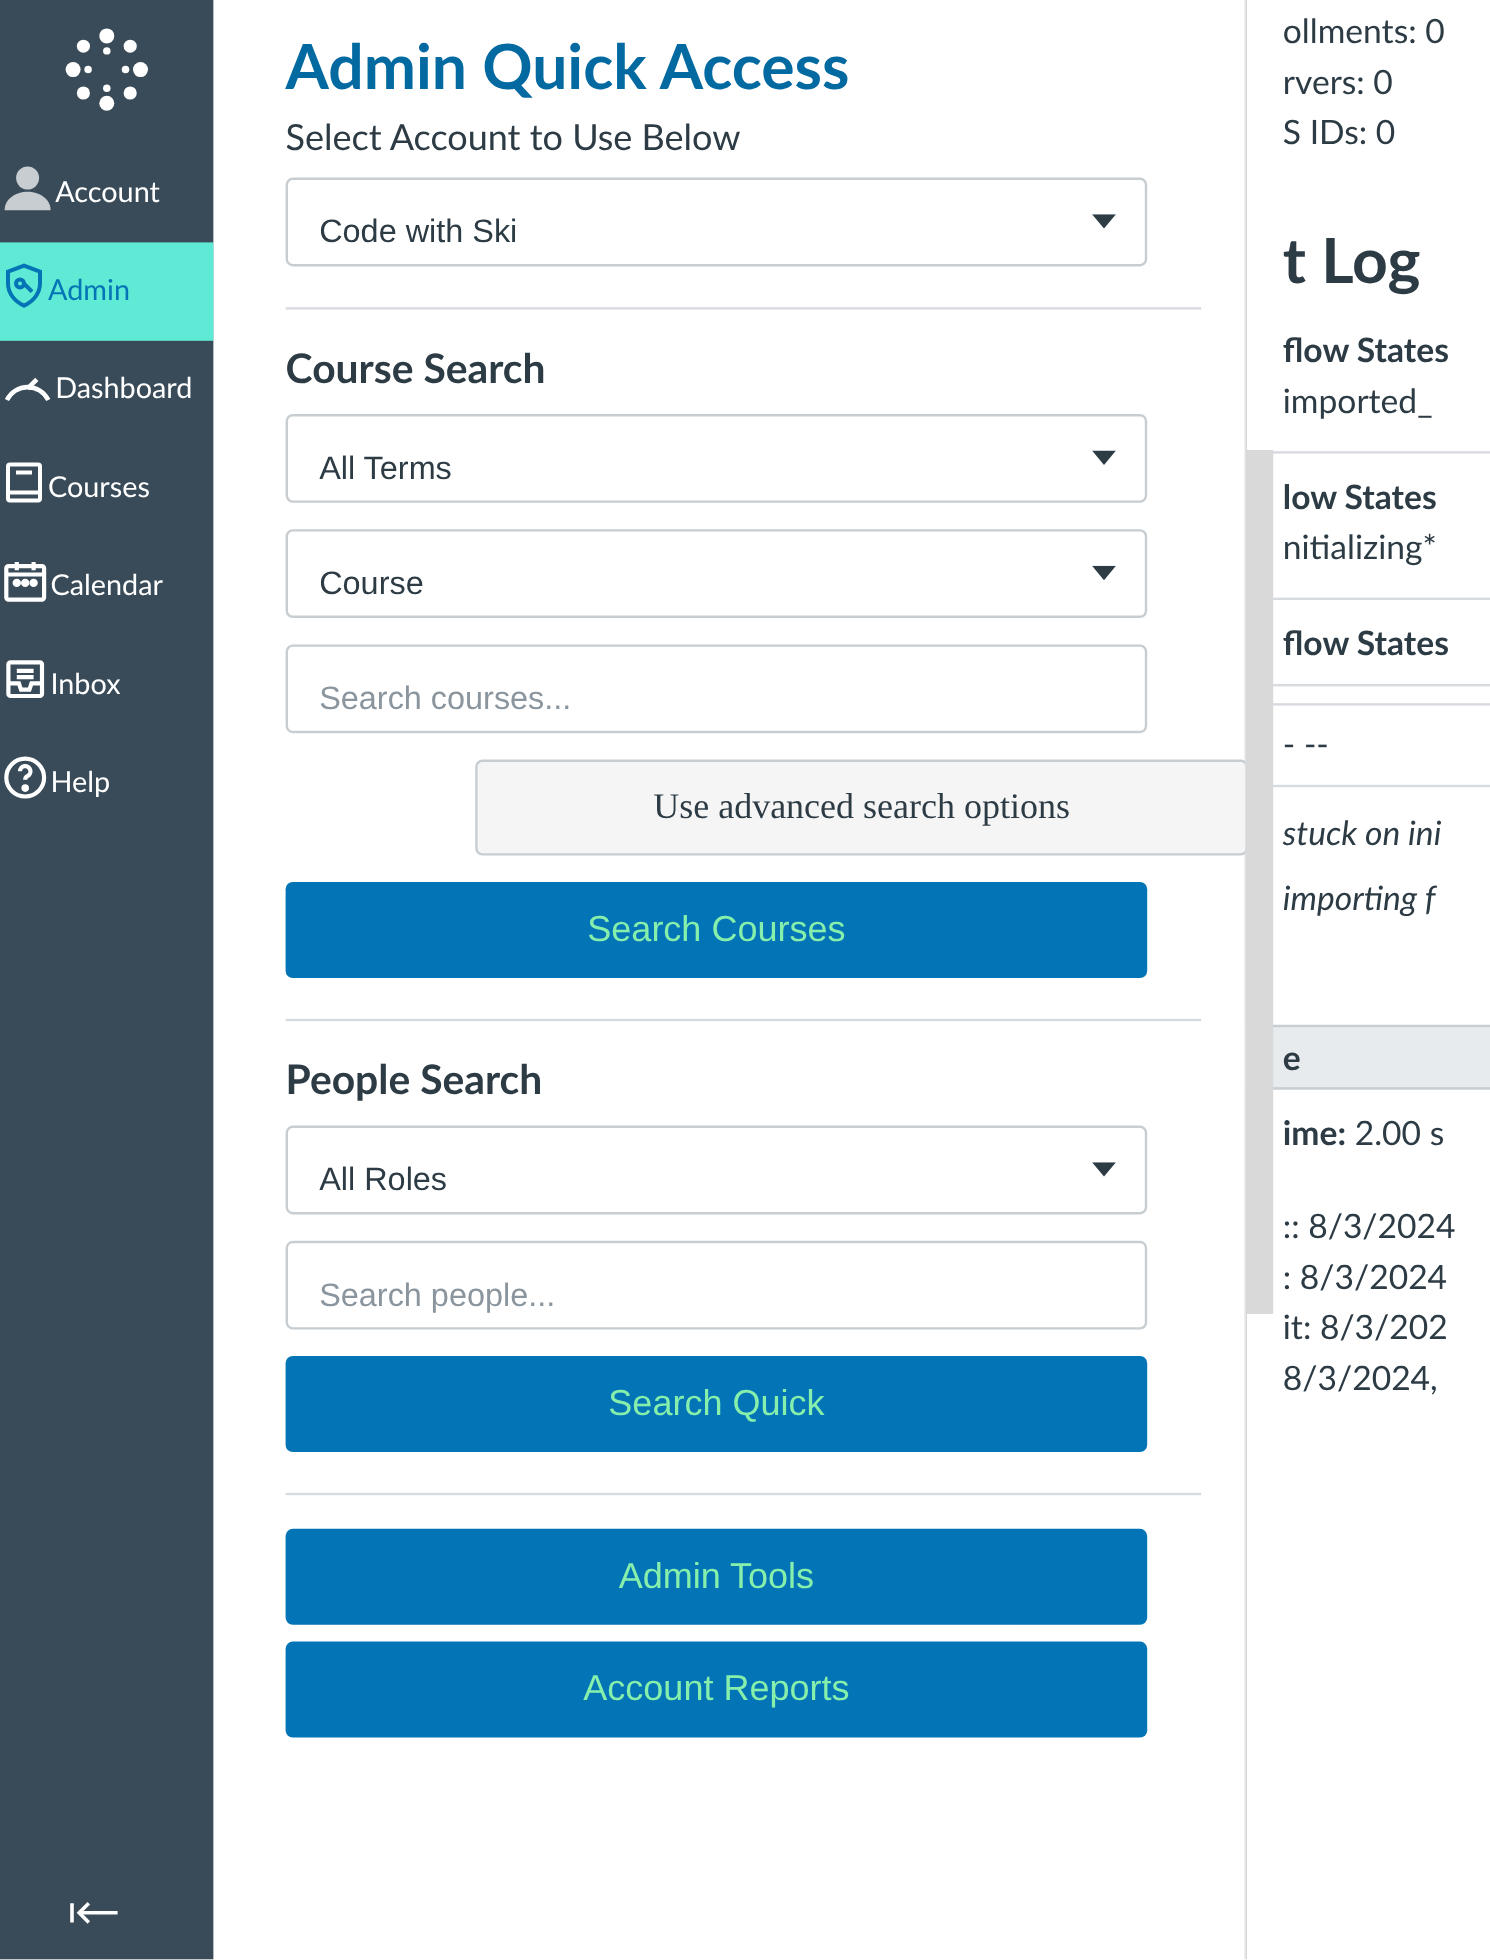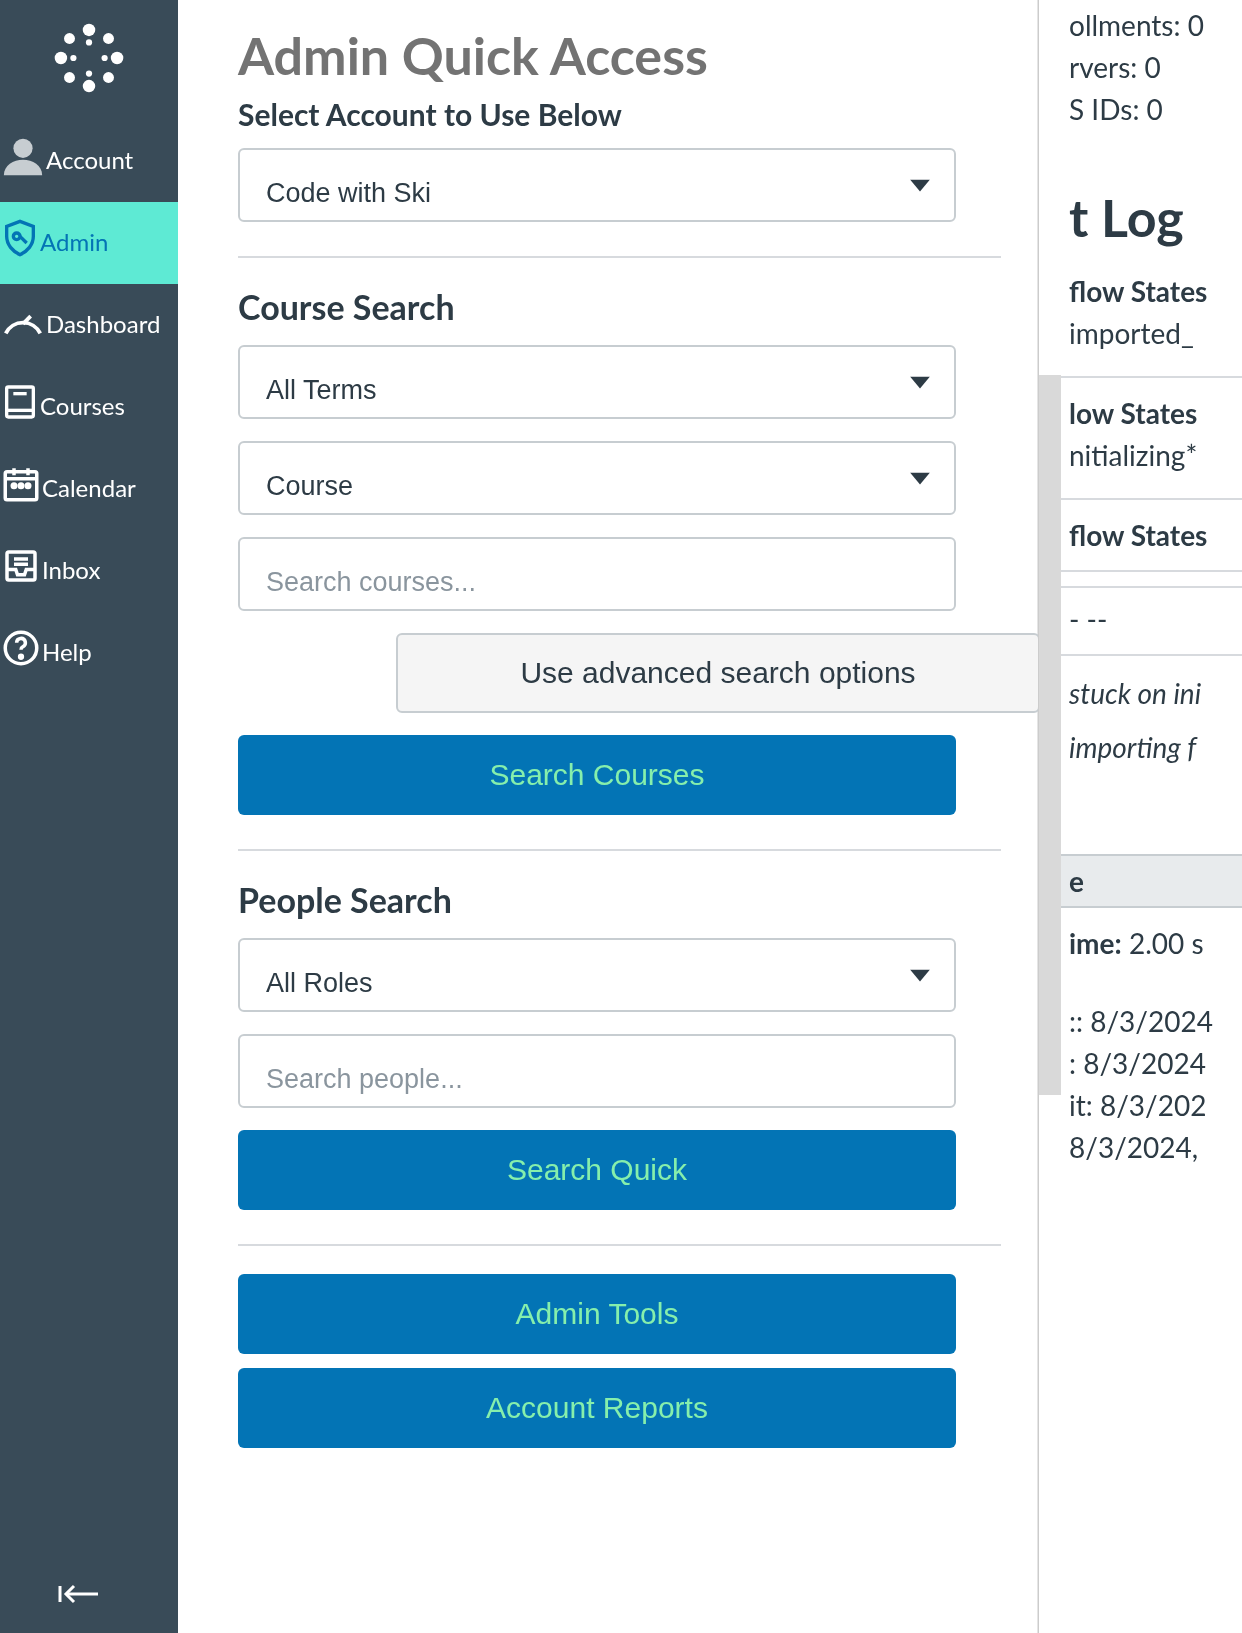--- a/index.html
+++ b/index.html
@@ -69,26 +69,26 @@
     left: 178px; top: 0;
     width: 860px;
     height: 100%;
     background: #fff;
     padding: 24px 36px 0 60px;
     border-right: 1px solid #e5e5e5;
   }
   .tray h1 {
     font-size: 52px;
     font-weight: 700;
-    color: #737373;
+    color: #0369a1;
     margin-bottom: 10px;
   }
   .tray .subtitle {
     font-size: 30px;
-    font-weight: 700;
+    font-weight: 400;
     margin-bottom: 16px;
   }
   .tray h2 {
     font-size: 34px;
     font-weight: 700;
     margin-bottom: 18px;
   }
   .tray hr {
     border: none;
     border-top: 2px solid #d7dade;
@@ -136,20 +136,21 @@
     color: #86efac;
   }
   .btn-secondary {
     background: #f5f5f5;
     color: #2d3b45;
     border: 2px solid #c7cdd1;
     width: 644px;
     margin-left: 158px;
     height: 80px;
     margin-bottom: 22px;
+    font-family: Liberation Serif, serif;
   }
 
   
   .right-panel {
     position: absolute;
     left: 1038px;
     top: 0;
     width: 240px;
     height: 100%;
     background: #fff;

